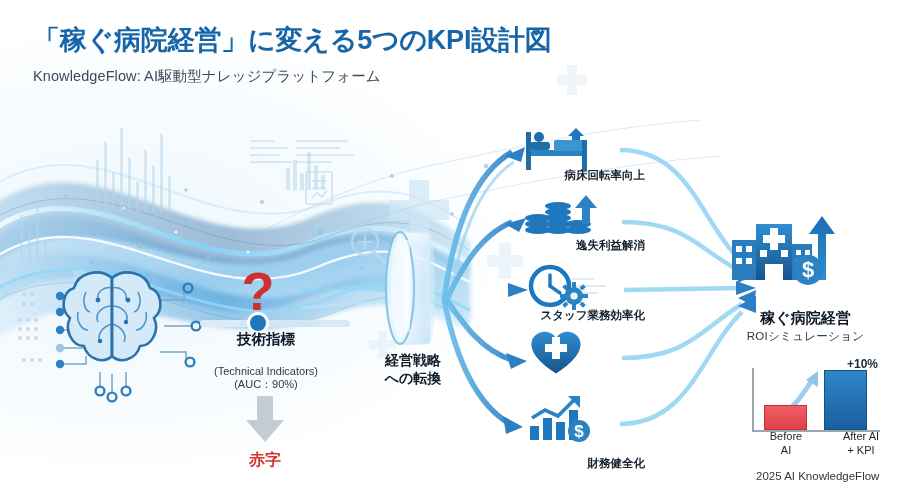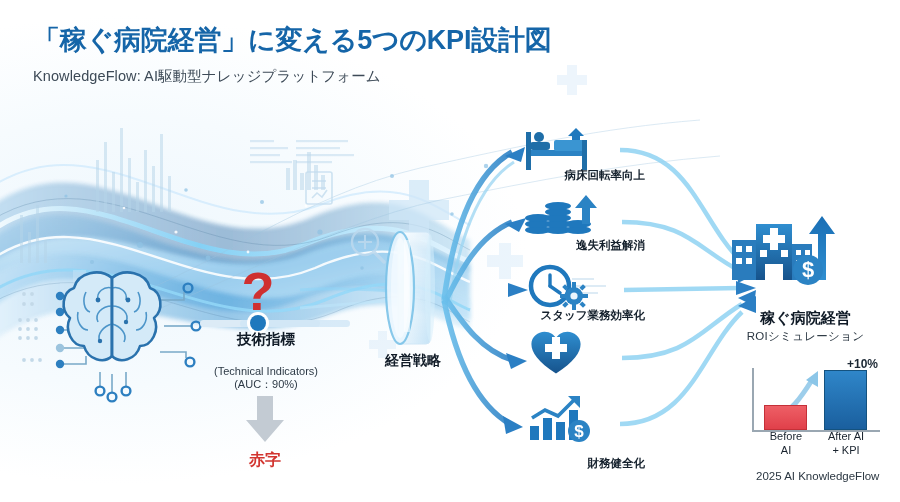--- a/index.html
+++ b/index.html
@@ -61,21 +61,21 @@
   .roi-axis-v { position:absolute; left:10px; top:8px; width:1.5px; height:62px; background:#9aa7b2; }
   .roi-axis-h { position:absolute; left:10px; top:70px; width:128px; height:1.5px; background:#9aa7b2; }
   .bar { position:absolute; bottom:25px; }
   .bar-before { left:22px; width:43px; height:25px; background:linear-gradient(180deg,#ee5f66,#e0404a);
                 border:1.4px solid #c43038; }
   .bar-after  { left:82px; width:43px; height:60px; background:linear-gradient(180deg,#2f86c9,#1a5f9e);
                 border:1.4px solid #14527f; }
   .bar-lbl { position:absolute; bottom:-2px; font-size:11px; color:#18222d; text-align:center;
              line-height:1.22; width:58px; }
   .bar-lbl.before { left:15px; }
-  .bar-lbl.after  { left:75px; }
+  .bar-lbl.after  { left:90px; }
   .footer-note { position:absolute; left:756px; top:470px; font-size:11.5px; color:#2b3742; }
 </style>
 </head>
 <body>
 
 <div id="infographic">
 
   <svg class="bg-svg" viewBox="0 0 900 502">
     <defs>
       <linearGradient id="wv1" x1="0" y1="0" x2="1" y2="1">
@@ -471,20 +471,21 @@
 
   <div class="tech-block">
     <div class="tech-title">技術指標</div>
     <div class="tech-en">(Technical Indicators)</div>
     <div class="tech-auc">(AUC：90%)</div>
   </div>
   <div class="deficit">赤字</div>
 
   <div class="lens-label">
     <div>経営戦略</div>
+    <div>への転換</div>
   </div>
 
   <div class="kpi" style="top:166px">
     <div class="kpi-label">病床回転率向上</div>
   </div>
   <div class="kpi" style="top:306px">
     <div class="kpi-label">スタッフ業務効率化</div>
   </div>
   <div class="kpi" style="top:236px">
     <div class="kpi-label">逸失利益解消</div>

